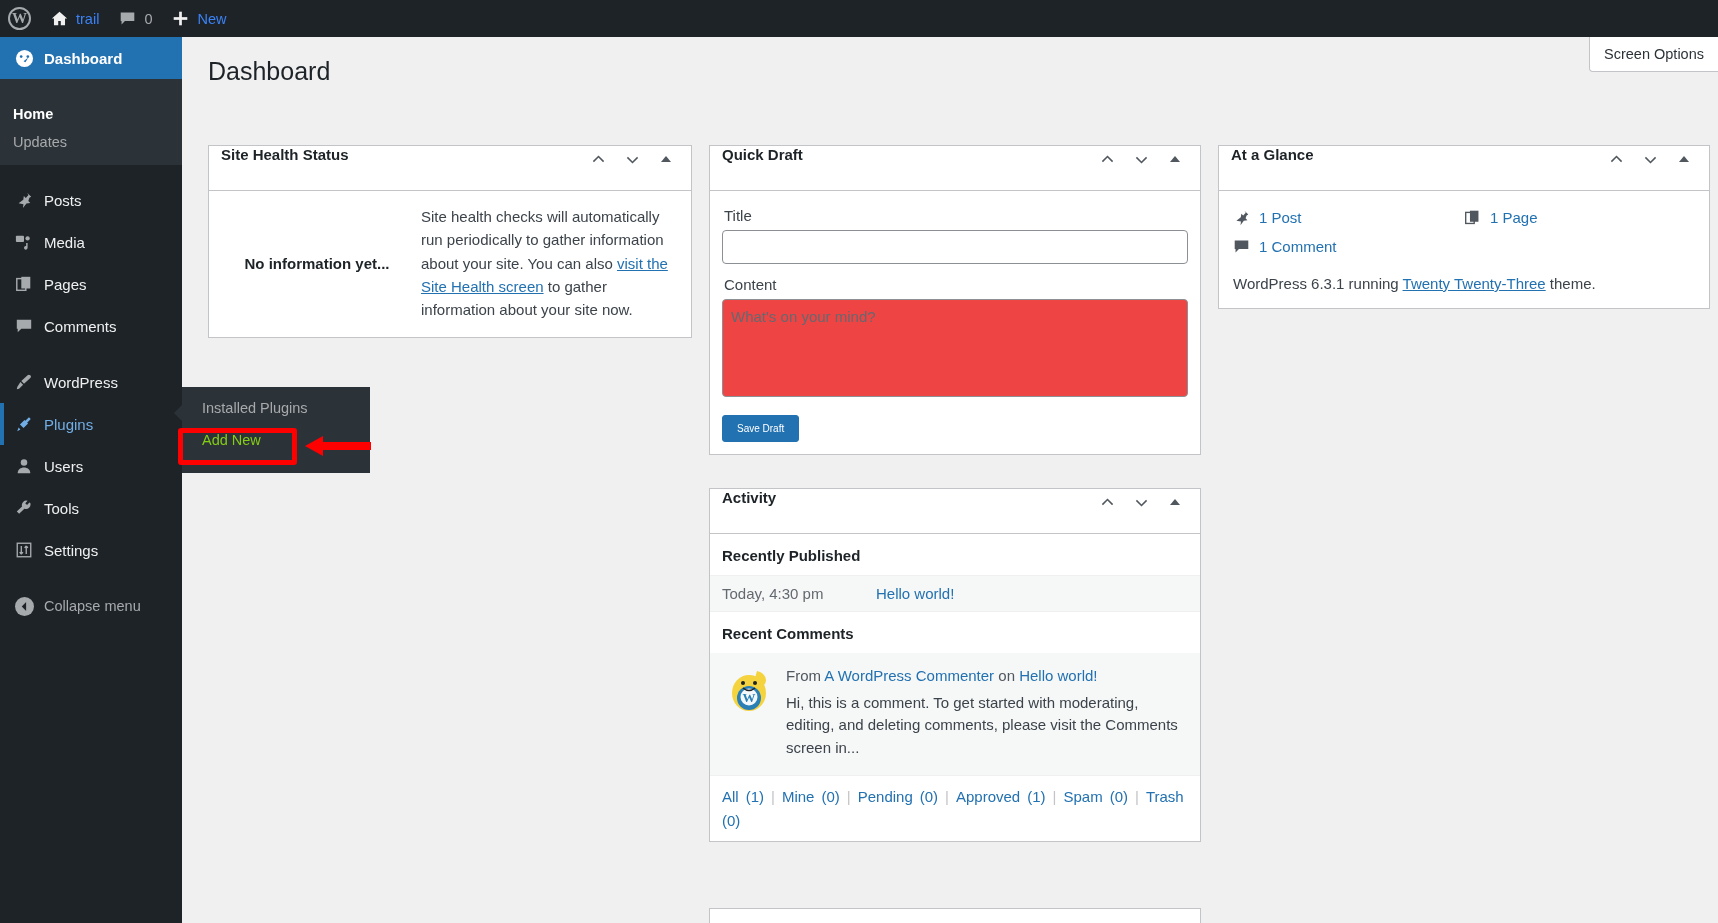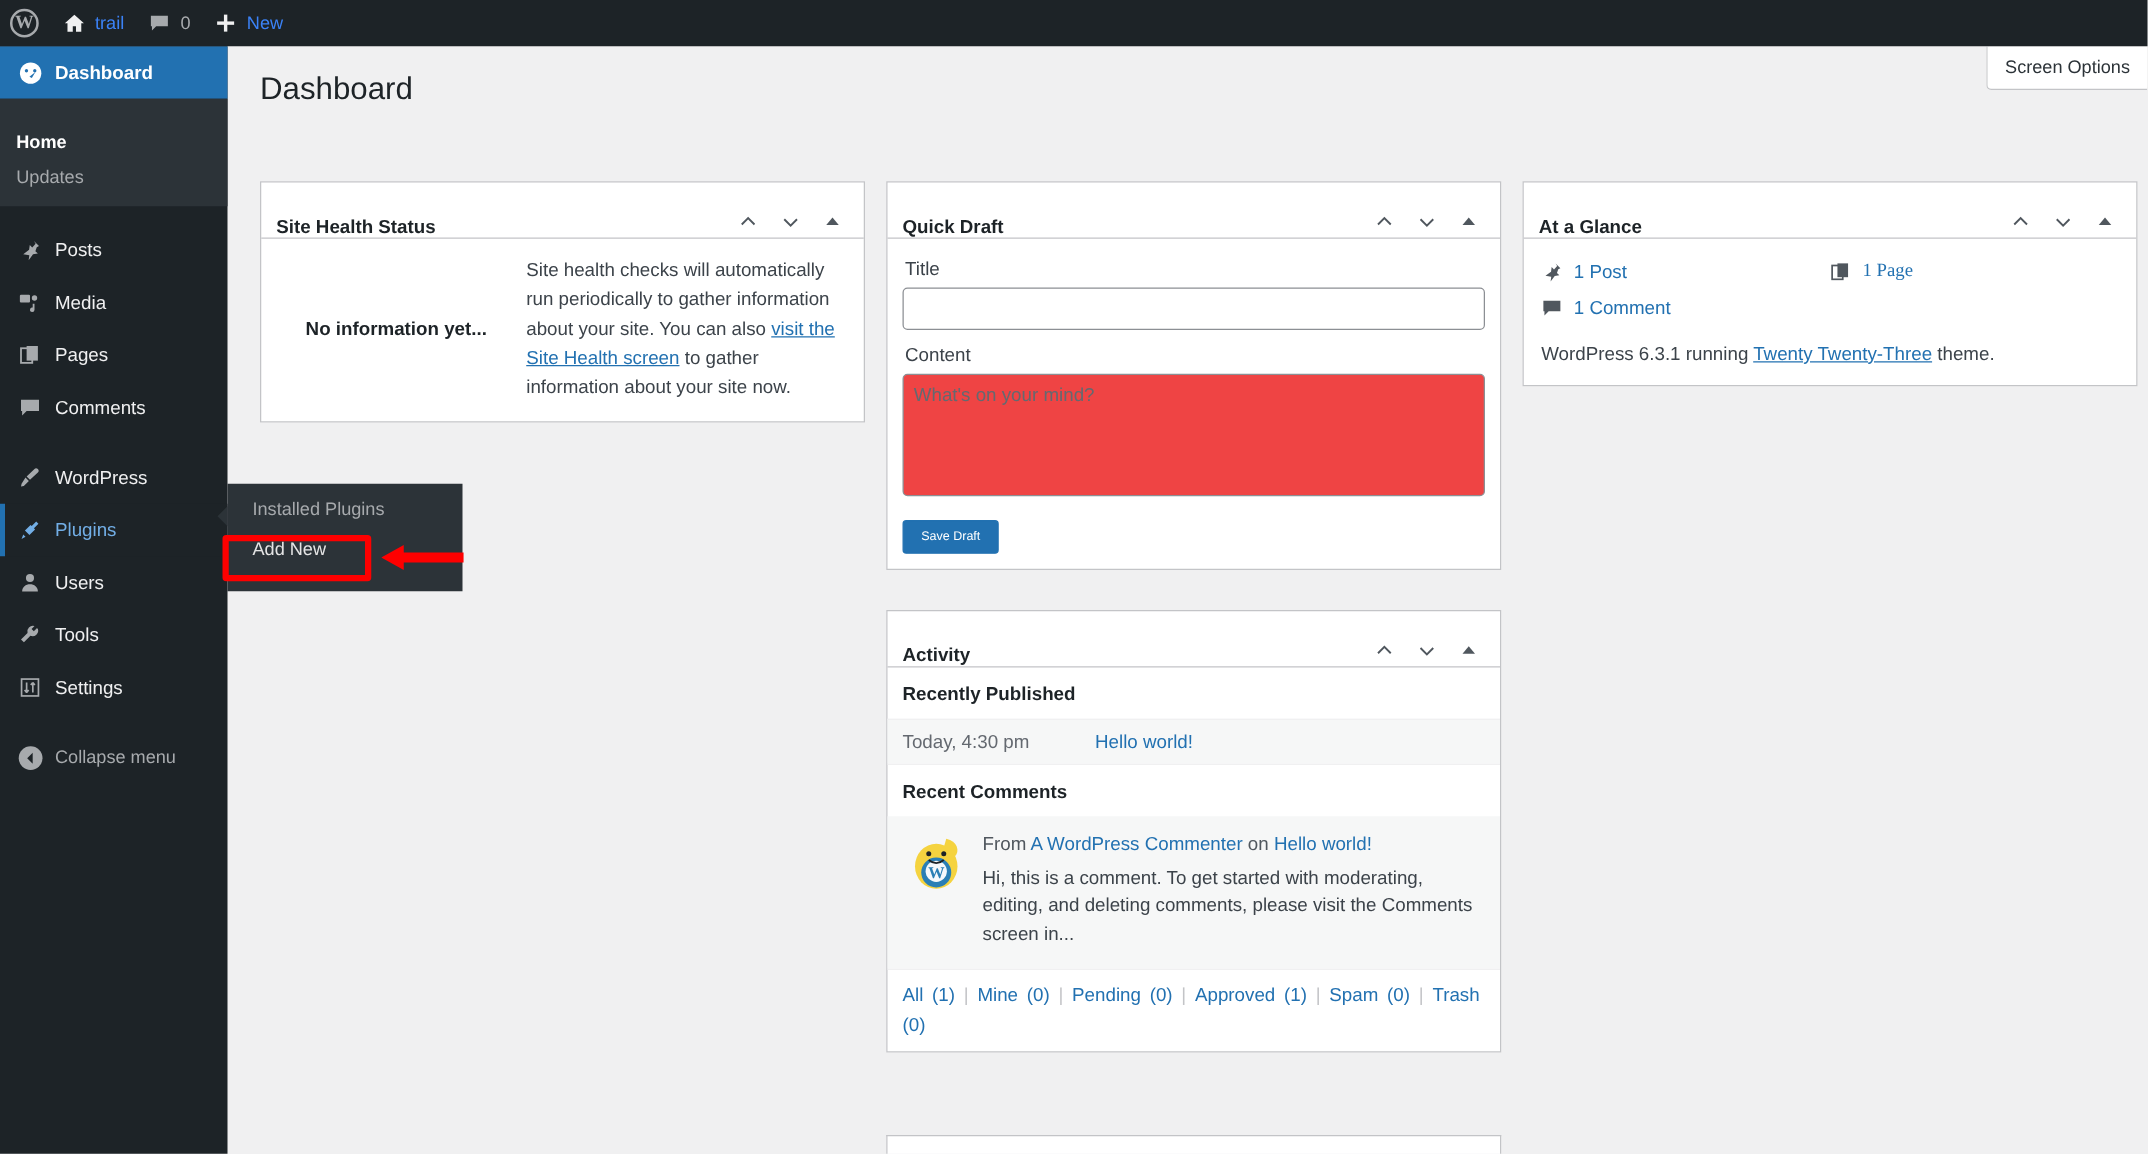--- a/index.html
+++ b/index.html
@@ -96,21 +96,21 @@
     width: 0; height: 0;
     border-top: 8px solid transparent;
     border-bottom: 8px solid transparent;
     border-right: 8px solid #2c3338;
   }
   #flyout .fly-item {
     display: block; padding: 8px 0 8px 20px;
     color: #a7aaad; font-size: 14.5px; text-decoration: none;
   }
   #flyout .fly-item.first { padding-top: 13px; }
-  #flyout .fly-item.sel { color: #e5e5e5; }
+  #flyout .fly-item.sel { color: #84cc16; }
 
   
   #highlight-box {
     position: absolute; left: 178px; top: 428px;
     width: 119px; height: 37px;
     border: 5px solid #fe0000;
     border-radius: 3px;
     z-index: 58;
   }
   
@@ -140,21 +140,21 @@
     font-size: 25px; font-weight: 400; color: #1d2327;
     margin: 0;
   }
 
   .postbox {
     position: absolute;
     background: #fff;
     border: 1px solid #c3c4c7;
   }
   .pb-head {
-    display: flex; align-items: flex-end;
+    display: flex; align-items: flex-start;
     height: 45px; padding: 0 12px;
     border-bottom: 1px solid #c3c4c7;
   }
   .pb-title {
     font-size: 15px; font-weight: 600; color: #1d2327;
     flex: 1;
   }
   .pb-ctrls { display: flex; align-items: center; gap: 8px; }
   .pb-ctrls .ctl {
     width: 26px; height: 26px;
@@ -602,21 +602,21 @@
     </div>
     <div class="glance-grid">
       <a href="#" class="glance-item" style="text-decoration:none;text-align:right;">
         <span class="gi">
           <svg width="17" height="17" viewBox="0 0 20 20" fill="#50575e">
               <path d="M13.5 2l4.5 4.5-2 1-1.2 3.5 2.2 2.2-4.3.6-3.9 5.2.6-4.3-5.4-1 5.2-3.9.6-4.3 2.2 2.2L15 4.5z"></path>
             </svg>
         </span>
         <span>1 Post</span>
       </a>
-      <a href="#" class="glance-item" style="text-decoration:none;font-family:Liberation Serif, serif;">
+      <a href="#" class="glance-item" style="text-decoration:none;">
         <span class="gi">
           <svg width="17" height="17" viewBox="0 0 20 20" fill="#50575e">
               <rect x="2" y="4" width="10" height="13" fill="none" stroke="#50575e" stroke-width="1.6"></rect>
               <rect x="7" y="2" width="10" height="13"></rect>
             </svg>
         </span>
         <span>1 Page</span>
       </a>
       <a href="#" class="glance-item" style="text-decoration:none;">
         <span class="gi">

